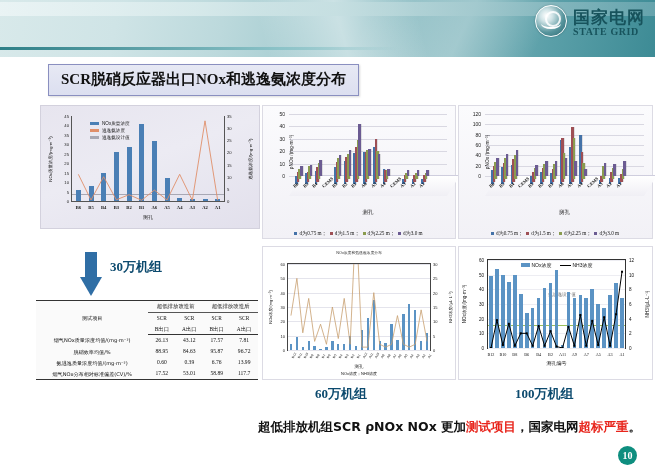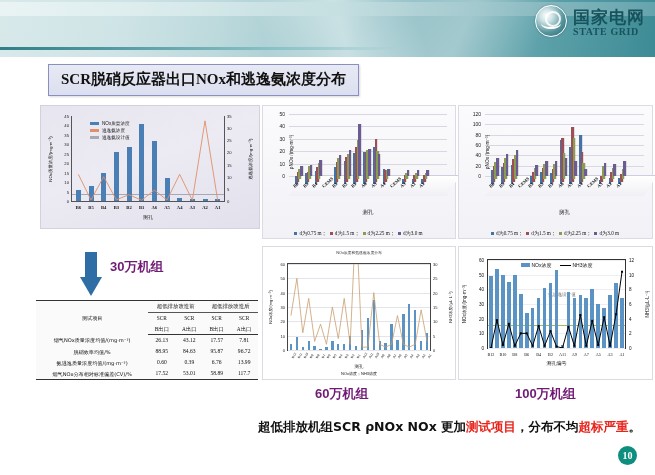--- a/index.html
+++ b/index.html
@@ -131,22 +131,22 @@
   .c5-leg{position:absolute;top:2px;left:50%;transform:translateX(-50%);font-size:5px;color:#111;white-space:nowrap;display:flex;gap:8px;align-items:center;}
   .c5-note{position:absolute;font-size:4.6px;color:#111;white-space:nowrap;}
   .c5-designline{position:absolute;left:0;right:0;border-top:1.2px solid #9bbf5a;}
 
   
   .arrow{position:absolute;left:80px;top:252px;width:22px;height:44px;}
   .arrow .shaft{position:absolute;left:5px;top:0;width:12px;height:26px;background:#2f6ea5;}
   .arrow .head{position:absolute;left:0;top:25px;width:0;height:0;
     border-left:11px solid transparent;border-right:11px solid transparent;border-top:19px solid #2f6ea5;}
   .unit-label{
-    position:absolute;font-family:Liberation Sans, sans-serif;
-    font-weight:bold;font-size:13px;color:#701a75;
+    position:absolute;font-family:Liberation Serif, serif;
+    font-weight:bold;font-size:13px;color:#0c4a6e;
   }
   #lbl30{left:110px;top:258px;}
   #lbl60{left:315px;top:385px;}
   #lbl100{left:515px;top:385px;}
 
   
   .tbl{position:absolute;left:36px;top:300px;width:222px;
     border-collapse:collapse;background:#fafafa;
     font-family:"DejaVu Sans","Liberation Sans",sans-serif;font-size:5.2px;color:#111;}
   .tbl td,.tbl th{padding:2px 1px;text-align:center;font-weight:normal;line-height:1.25;}
@@ -663,15 +663,15 @@
         <td class="rowlabel bot-rule">烟气NOx分布相对标准偏差(CV)/%</td>
         <td class="numcell bot-rule">17.52</td>
         <td class="numcell bot-rule">53.01</td>
         <td class="numcell bot-rule">58.89</td>
         <td class="numcell bot-rule">117.7</td>
       </tr>
     </tbody>
 </table>
 
 <div class="conclusion">
-  <span>超低排放机组SCR ρNOx NOx 更加</span><span class="red">测试项目</span><span>，分布不均</span><span class="red">超标严重</span><span>。</span>
+  <span>超低排放机组SCR ρNOx NOx 更加</span><span class="red">测试项目</span><span>，国家电网</span><span class="red">超标严重</span><span>。</span>
 </div>
 <div class="pagebadge">10</div>
 
 </body></html>

